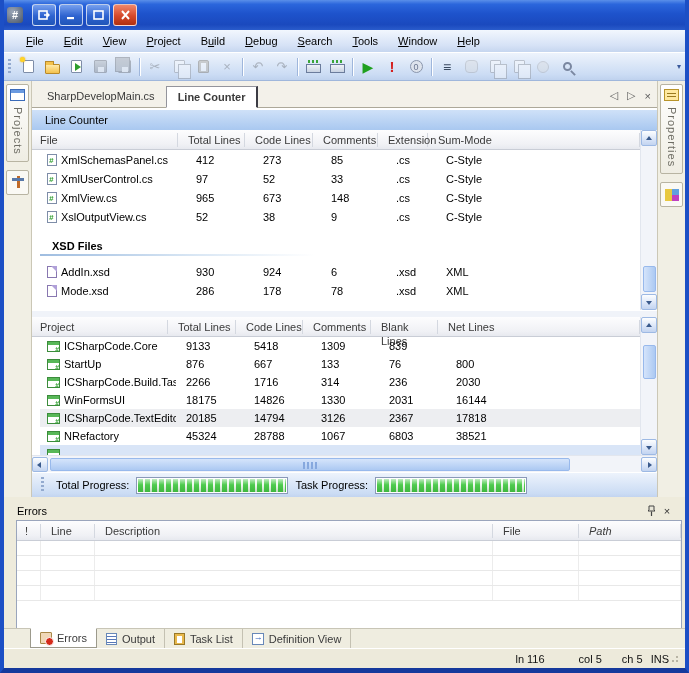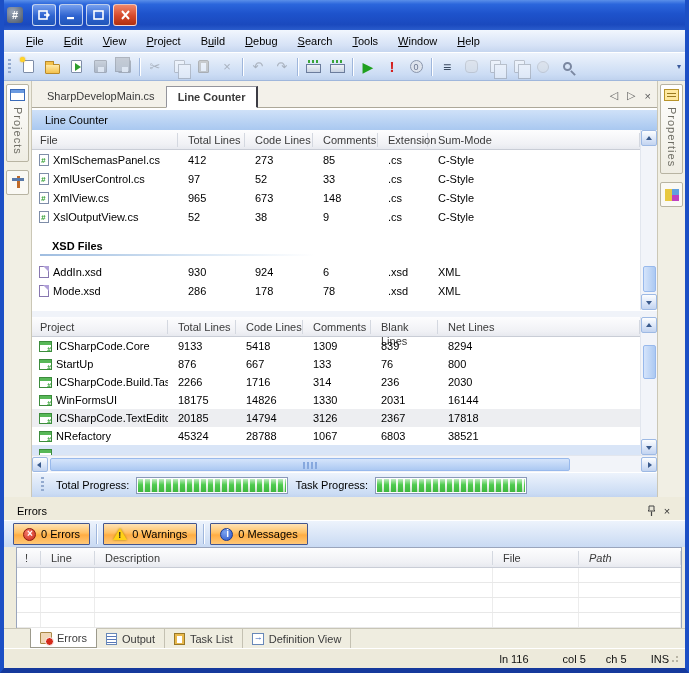--- a/index.html
+++ b/index.html
@@ -92,21 +92,21 @@
 
   .pane { position:relative; background:#fff; overflow:hidden; }
   .files-pane { height:180px; }
   .proj-pane { height:138px; }
   .pane-inner { position:absolute; left:0; top:0; right:17px; bottom:0; overflow:hidden; }
 
   .thead { height:20px; display:flex; align-items:center; background:linear-gradient(180deg,#FDFDFE,#F0F1F5 75%,#E7E9EF);
     border-bottom:1px solid #C9CDD6; color:#3A3A3A; }
   .th { padding-left:10px; border-right:1px solid #D4D8E0; height:14px; line-height:14px; }
   .th.first { padding-left:8px; }
-  .trow { height:19px; display:flex; align-items:center; }
+  .trow { height:19px; display:flex; align-items:center;margin-left:8px; }
   .proj-pane .trow { height:18px; }
   .trow.hl { background:#EDEEF1; }
   .trow.partial { background:#D9E5F7; }
   .cell { padding-left:10px; overflow:hidden; white-space:nowrap; }
   .cname { padding-left:7px; display:flex; align-items:center; gap:4px; overflow:hidden; white-space:nowrap; }
   .f0{width:146px;} .f1{width:67px;} .f2{width:68px;} .f3{width:65px;} .f4{width:50px;} .f5{flex:1;}
   .p0{width:136px;} .p1{width:68px;} .p2{width:67px;} .p3{width:68px;} .p4{width:67px;} .p5{flex:1;}
 
   .group-row { padding:14px 0 1px 20px; font-weight:bold; }
   .group-rule { height:2px; width:275px; margin:1px 0 6px 8px;
@@ -427,21 +427,20 @@
           </div>
           <div class="trow">
             <span class="cname p0">
                 <i class="proj-ico"></i>
                 <span>ICSharpCode.Core</span>
               </span>
             <span class="cell p1">9133</span>
             <span class="cell p2">5418</span>
             <span class="cell p3">1309</span>
             <span class="cell p4">839</span>
-            <span class="cell p5">8294</span>
           </div>
           <div class="trow">
             <span class="cname p0">
                 <i class="proj-ico"></i>
                 <span>StartUp</span>
               </span>
             <span class="cell p1">876</span>
             <span class="cell p2">667</span>
             <span class="cell p3">133</span>
             <span class="cell p4">76</span>
@@ -543,36 +542,20 @@
       <span>Errors</span>
       <span class="sp"></span>
       <span class="pin-btn">
         <svg width="9" height="12" viewBox="0 0 9 12">
             <path d="M2 1h5v4l1 1H1l1-1z" fill="#E8E6D8" stroke="#444" stroke-width="1"></path>
             <line x1="4.5" y1="6.5" x2="4.5" y2="11" stroke="#444" stroke-width="1.2"></line>
           </svg>
       </span>
       <span class="x-btn">×</span>
     </div>
-    <div class="errors-toolbar">
-      <span class="ebtn">
-        <span class="err-ico"></span>
-        <span>0 Errors</span>
-      </span>
-      <span class="ebtn-sep"></span>
-      <span class="ebtn">
-        <span class="warn-ico"></span>
-        <span>0 Warnings</span>
-      </span>
-      <span class="ebtn-sep"></span>
-      <span class="ebtn">
-        <span class="msg-ico"></span>
-        <span>0 Messages</span>
-      </span>
-    </div>
     <div class="errors-grid">
       <div class="thead">
         <span class="th first e0">!</span>
         <span class="th e1">Line</span>
         <span class="th e2">Description</span>
         <span class="th e3">File</span>
         <span class="th e4">Path</span>
       </div>
       <div class="erow">
           <span class="ec e0"></span>
@@ -621,17 +604,17 @@
     <span class="btab">
       <span class="ico-def"></span>
       <span>Definition View</span>
     </span>
   </div>
 
   <div class="statusbar">
     <span class="sb-field" style="margin-left:auto;">ln 116</span>
     <span class="sb-field" style="margin-left:34px;">col 5</span>
     <span class="sb-field" style="margin-left:20px;">ch 5</span>
-    <span class="sb-field" style="margin-left:24px;">INS</span>
+    <span class="sb-field" style="margin-left:8px;">INS</span>
   </div>
   <div class="sb-grip"></div>
 
 </div>
 
 </body></html>

